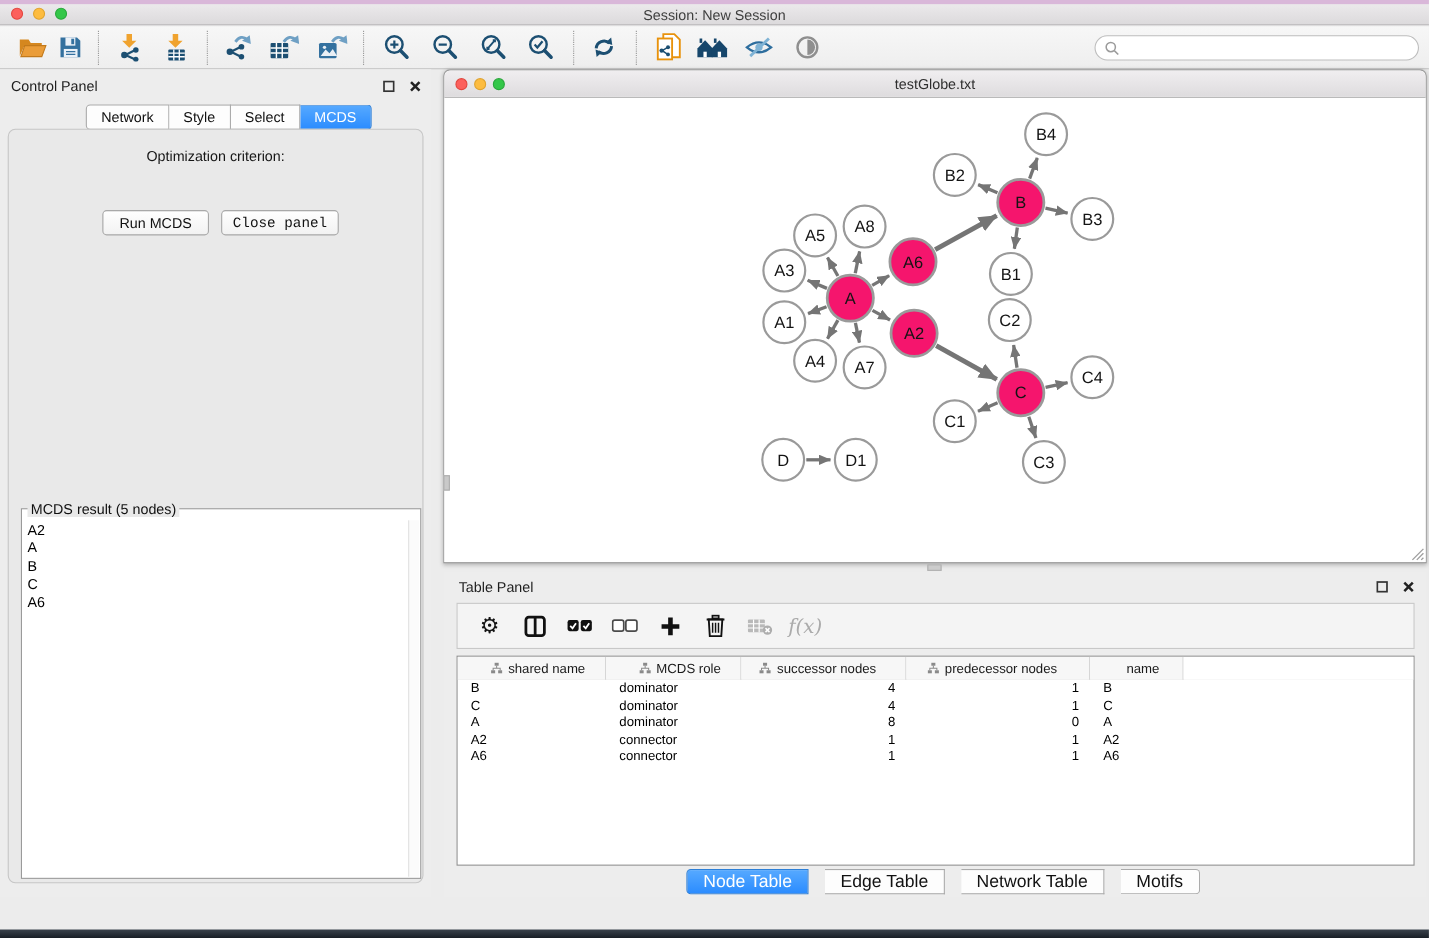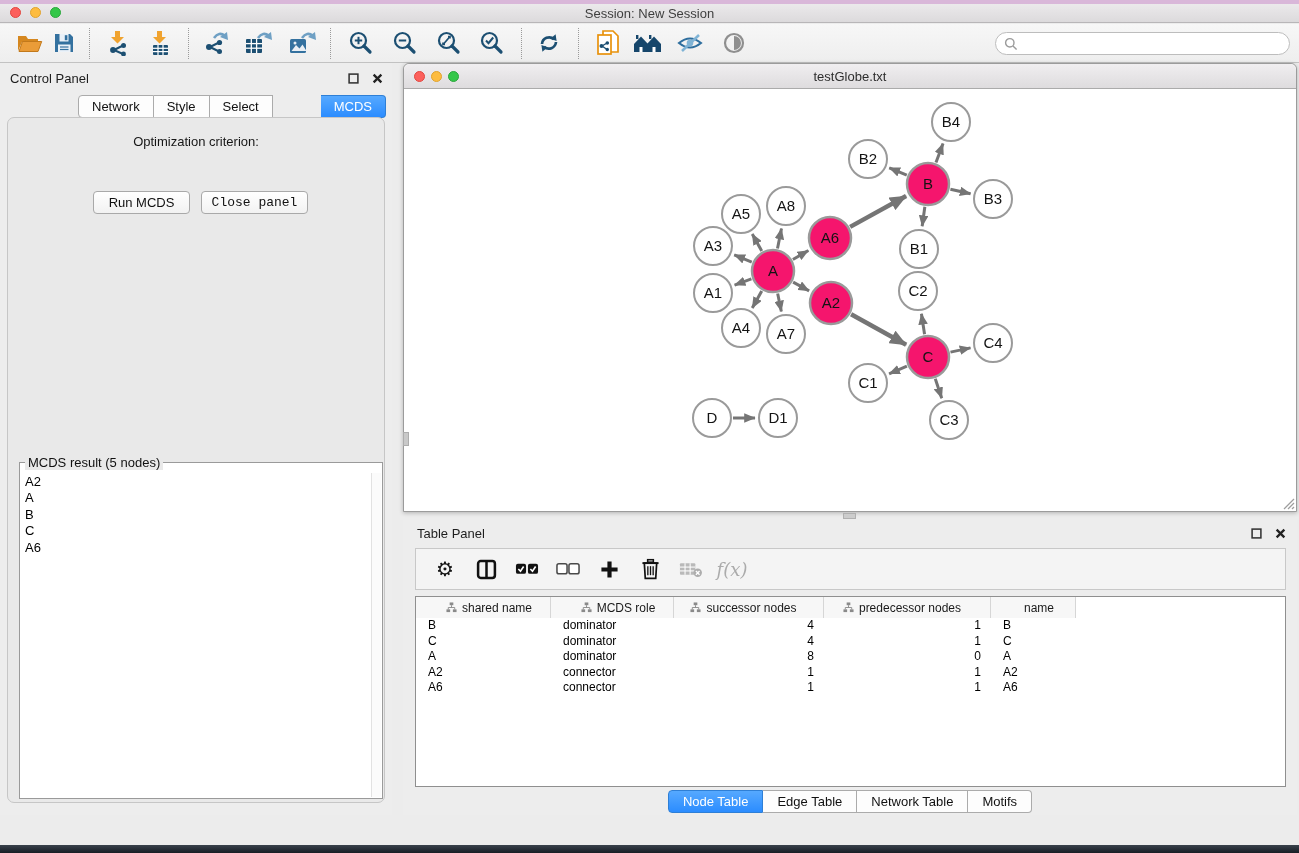--- a/index.html
+++ b/index.html
@@ -33,21 +33,21 @@
   
   #control-panel { position:absolute; left:0; top:63px; width:392px; height:752px; background:#EDEDED; }
   .panel-title { position:absolute; left:10px; top:8px; font-size:13px; color:#1E1E1E; }
   .panel-btns { position:absolute; right:8px; top:8px; display:flex; gap:10px; align-items:center; }
   .pbtn { background:none; border:none; width:14px; height:14px; display:flex; align-items:center;
     justify-content:center; cursor:pointer; padding:0; }
   #cp-tabs { position:absolute; left:78px; top:32px; display:flex; height:23px;text-align:center; }
   .cp-tab { height:23px; line-height:21px; padding:0 13px; font-size:13px; background:#FDFDFD;
     border:1px solid #ABABAB; border-left:none; color:#111; cursor:pointer; }
   .cp-tab.first { border-left:1px solid #ABABAB; border-radius:4px 0 0 4px; }
-  .cp-tab.last { border-radius:0 4px 4px 0;margin-left:48px; }
+  .cp-tab.last { border-radius:0 4px 4px 0; }
   .cp-tab.selected { background:linear-gradient(#56A9FF,#2B8CFF); border-color:#2E7FD6; color:#fff; }
   #cp-content { position:absolute; left:7px; top:54px; width:378px; height:686px;
     background:#E9E9E9; border:1px solid #C6C6C6; border-radius:7px; }
   #opt-label { position:absolute; left:0; right:0; top:16px; text-align:center; font-size:13px; color:#161616; }
   #cp-dropdown { position:absolute; left:35px; top:39px; width:314px; height:24px; background:#fff;
     border:1px solid #A9A9A9; border-radius:4px; display:flex; align-items:center; cursor:pointer; }
   #cp-dropdown .dd-value { flex:1; font-size:13px; padding-left:8px; color:#111; white-space:nowrap; }
   #cp-dropdown .dd-stepper { width:19px; height:20px; margin-right:1px; border-radius:3px;
     background:linear-gradient(#63ABF8,#2F80EF); display:flex; align-items:center; justify-content:center; }
   .cp-btn { position:absolute; top:73px; height:23px; background:linear-gradient(#FFFFFF,#F2F2F2);
@@ -91,22 +91,22 @@
   #nt-header { display:flex; height:21px; border-bottom:1px solid #CFCFCF; }
   .th { display:flex; align-items:center; justify-content:center; gap:5px; background:#F7F7F7;
     border-right:1px solid #D6D6D6; font-size:12px; color:#1A1A1A; height:21px; }
   .th.filler { background:#fff; border-right:none; flex:1; }
   .tr { display:flex; height:15.6px; }
   .td { font-size:12px; color:#000; line-height:15.6px; overflow:hidden; white-space:nowrap; }
   .c0 { width:135px; padding-left:12px; } .c1 { width:123px; padding-left:12px; }
   .c2 { width:150px; text-align:right; padding-right:10px; } .c3 { width:167px; text-align:right; padding-right:10px; }
   .c4 { width:85px; padding-left:12px; } .cf { flex:1; }
   #table-tabs { position:absolute; left:0; right:0; top:270px; display:flex; justify-content:center; height:23px; }
-  .tt-tab { height:23px; line-height:21px; padding:0 14px; font-size:13px; background:#FDFDFD;
-    border:1px solid #ABABAB; border-left:none; color:#111; cursor:pointer; }
+  .tt-tab { height:23px; line-height:21px; padding:0 14px; font-size:16px; background:#FDFDFD;
+    border:1px solid #ABABAB; border-left:none; color:#111; cursor:pointer;margin-left:15px; }
   .tt-tab.first { border-left:1px solid #ABABAB; border-radius:4px 0 0 4px; }
   .tt-tab.last { border-radius:0 4px 4px 0; }
   .tt-tab.selected { background:linear-gradient(#56A9FF,#2B8CFF); border-color:#2E7FD6; color:#fff; }
 
   
   #status-bar { position:absolute; left:0; top:815px; width:1299px; height:30px;
     background:linear-gradient(#F2F2F2,#E6E6E6); border-top:1px solid #BFBFBF; }
   #status-list-btn { position:absolute; left:8px; top:3px; width:31px; height:25px;
     background:linear-gradient(#FFFFFF,#F0F0F0); border:1px solid #ADADAD; border-radius:3px;
     display:flex; align-items:center; justify-content:center; cursor:pointer; }

